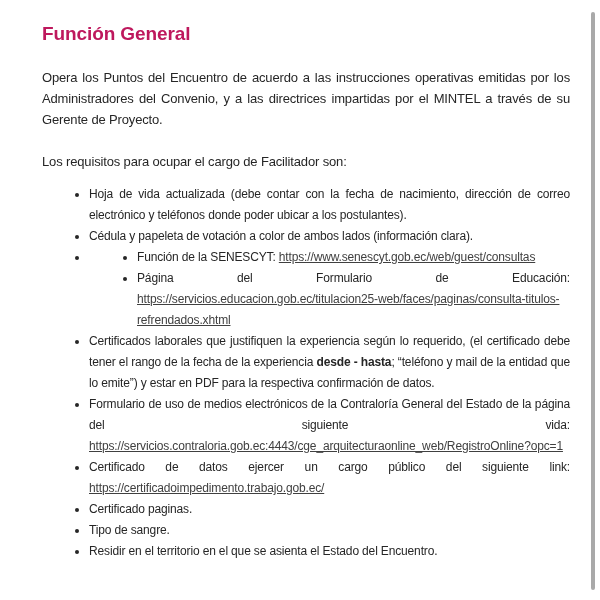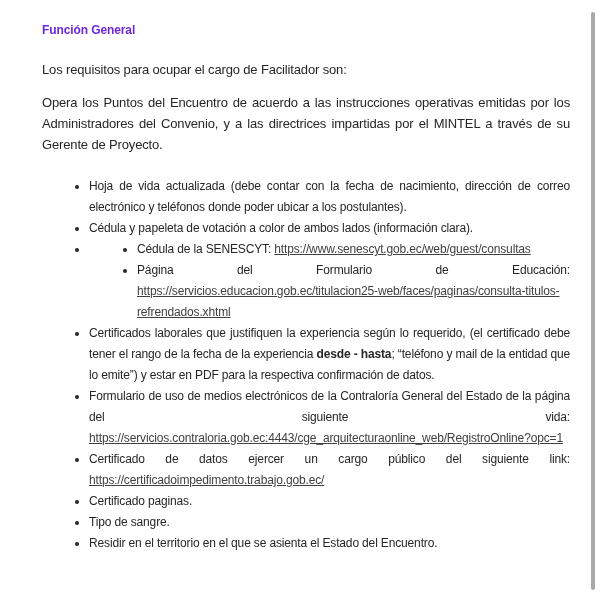--- a/index.html
+++ b/index.html
@@ -12,23 +12,23 @@
     background: #ffffff;
     overflow: hidden;
     position: relative;
     font-family: "Liberation Sans", "DejaVu Sans", sans-serif;
     color: #262626;
   }
   .page {
     padding: 23px 30px 0 42px;
   }
   .heading {
-    font-size: 12px;
+    font-size: 19px;
     font-weight: bold;
-    color: #6d28d9;
+    color: #be185d;
     margin: 0 0 22px 0;
     letter-spacing: -0.1px;
   }
   .para {
     font-size: 13px;
     line-height: 21px;
     letter-spacing: -0.15px;
     text-align: justify;
     margin: 0 0 21px 0;
   }
@@ -71,29 +71,29 @@
     background: #a9a9a9;
     border-radius: 3px;
   }
 </style>
 </head>
 <body>
 
 <div class="page">
   <div class="heading">Función General</div>
 
+  <p class="para">Opera los Puntos del Encuentro de acuerdo a las instrucciones operativas emitidas por los Administradores del Convenio, y a las directrices impartidas por el MINTEL a través de su Gerente de Proyecto.</p>
+
   <p class="para lead">Los requisitos para ocupar el cargo de Facilitador son:</p>
-
-  <p class="para">Opera los Puntos del Encuentro de acuerdo a las instrucciones operativas emitidas por los Administradores del Convenio, y a las directrices impartidas por el MINTEL a través de su Gerente de Proyecto.</p>
 
   <ul class="main">
       <li><span>Hoja de vida actualizada (debe contar con la fecha de nacimiento, dirección de correo electrónico y teléfonos donde poder ubicar a los postulantes).</span></li>
       <li><span>Cédula y papeleta de votación a color de ambos lados (información clara).</span></li>
       <li><ul class="sublist">
-          <li><span>Cédula de la SENESCYT:  </span><a class="link" href="#">https://www.senescyt.gob.ec/web/guest/consultas</a></li>
+          <li><span>Función de la SENESCYT:  </span><a class="link" href="#">https://www.senescyt.gob.ec/web/guest/consultas</a></li>
           <li><span>Página del Formulario de Educación: </span><a class="link" href="#">https://servicios.educacion.gob.ec/titulacion25-web/faces/paginas/consulta-titulos-refrendados.xhtml</a></li>
         </ul></li>
       <li><span>Certificados laborales que justifiquen la experiencia según lo requerido, (el certificado debe tener el rango de la fecha de la experiencia </span><span class="bold">desde - hasta</span><span>; “teléfono y mail de la entidad que lo emite”) y estar en PDF para la respectiva confirmación de datos.</span></li>
       <li><span>Formulario de uso de medios electrónicos de la Contraloría General del Estado de la página del siguiente vida: </span><a class="link" href="#">https://servicios.contraloria.gob.ec:4443/cge_arquitecturaonline_web/RegistroOnline?opc=1</a></li>
       <li><span>Certificado de datos ejercer un cargo público del siguiente link: </span><a class="link" href="#">https://certificadoimpedimento.trabajo.gob.ec/</a></li>
       <li><span>Certificado paginas.</span></li>
       <li><span>Tipo de sangre.</span></li>
       <li><span>Residir en el territorio en el que se asienta el Estado del Encuentro.</span></li>
     </ul>
 </div>

